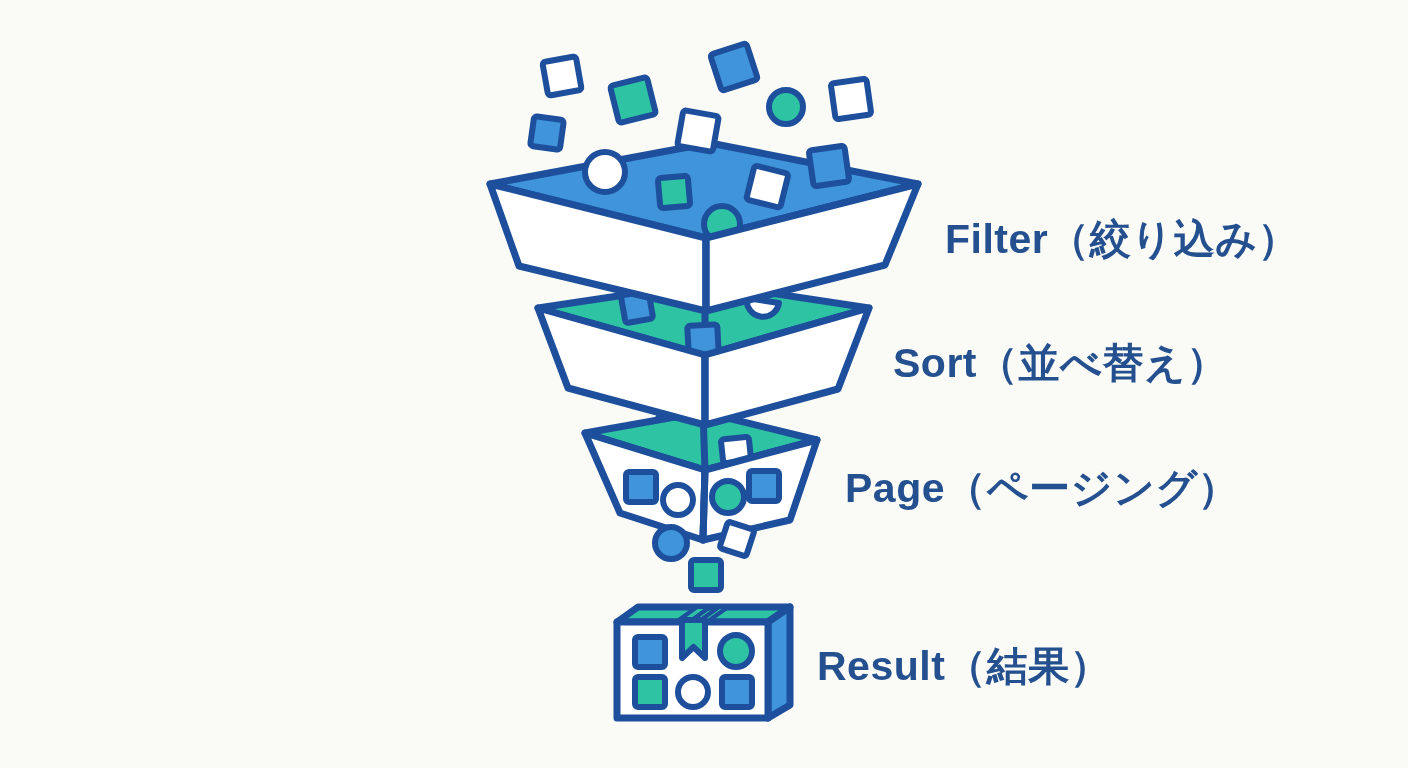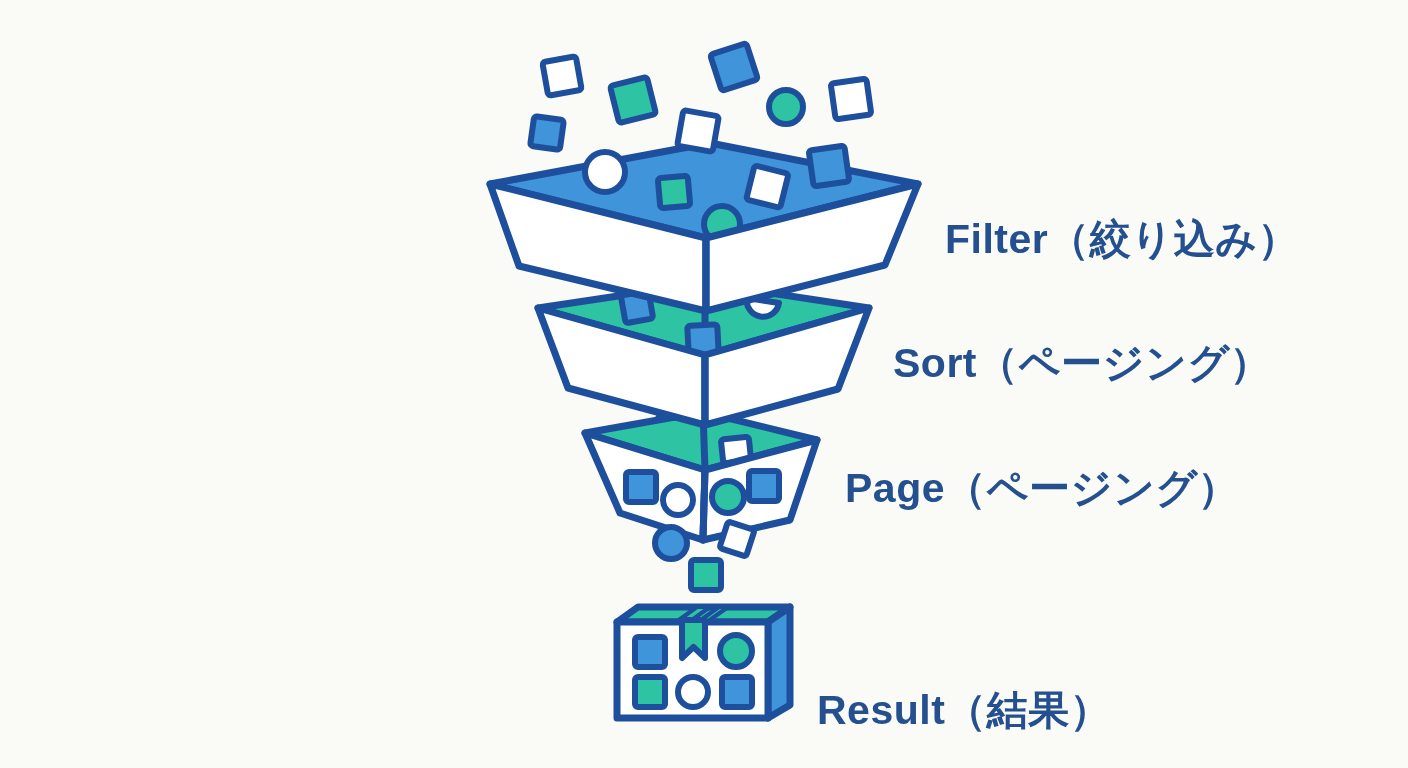--- a/index.html
+++ b/index.html
@@ -17,21 +17,21 @@
   .stage-label{
     position:absolute;
     font-size:41px;font-weight:700;line-height:46px;
     color:var(--label_text);
     letter-spacing:0.5px;
     white-space:nowrap;
   }
   .label-filter{left:945px;top:216px;}
   .label-sort{left:893px;top:340px;}
   .label-page{left:845px;top:465px;text-align:center;}
-  .label-result{left:817px;top:643px;margin-top:44px;}
+  .label-result{left:817px;top:643px;}
 </style>
 </head>
 <body>
 
 <div class="stage">
 
   <svg width="1408" height="768" viewBox="0 0 1408 768" fill="none" stroke-linejoin="round" stroke-linecap="round">
 
     <g>
       <circle cx="672" cy="424" r="15" fill="var(--white)" stroke="var(--outline)" stroke-width="6"></circle>
@@ -95,17 +95,17 @@
       <path d="M682,620 L705,620 L705,658 L693.5,647 L682,658 Z" fill="var(--teal)" stroke="var(--outline)" stroke-width="6"></path>
       <rect x="635" y="637" width="30" height="30" rx="3" fill="var(--blue)" stroke="var(--outline)" stroke-width="6"></rect>
       <circle cx="736" cy="651" r="16" fill="var(--teal)" stroke="var(--outline)" stroke-width="6"></circle>
       <rect x="635" y="677" width="30" height="30" rx="3" fill="var(--teal)" stroke="var(--outline)" stroke-width="6"></rect>
       <circle cx="693" cy="692" r="15" fill="var(--white)" stroke="var(--outline)" stroke-width="6"></circle>
       <rect x="722" y="677" width="30" height="30" rx="3" fill="var(--blue)" stroke="var(--outline)" stroke-width="6"></rect>
     </g>
   </svg>
 
   <div class="stage-label label-filter">Filter（絞り込み）</div>
-  <div class="stage-label label-sort">Sort（ページング）</div>
+  <div class="stage-label label-sort">Sort（並べ替え）</div>
   <div class="stage-label label-page">Page（ページング）</div>
   <div class="stage-label label-result">Result（結果）</div>
 
 </div>
 
 </body></html>

